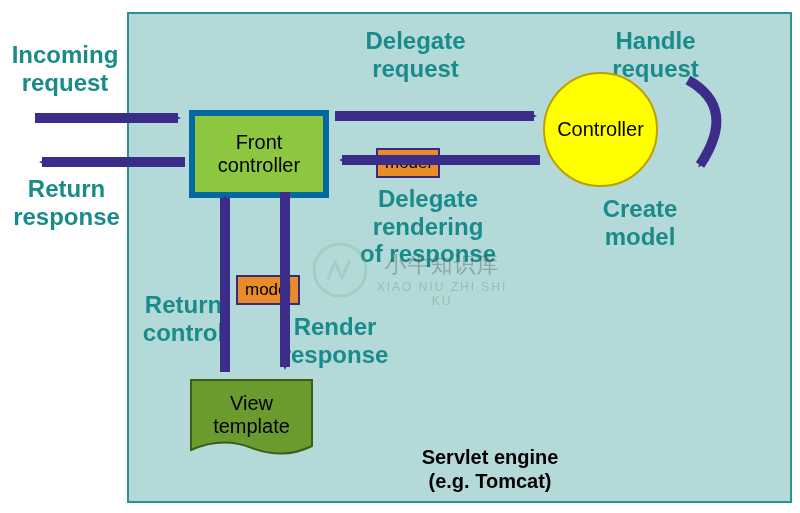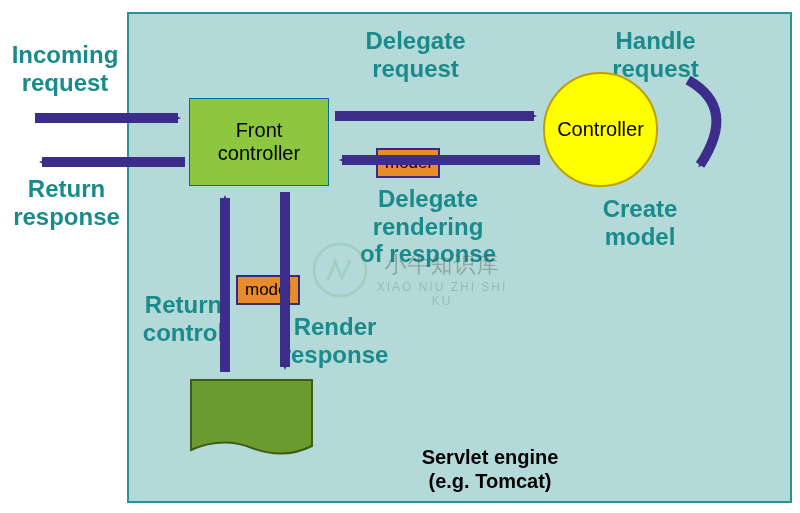--- a/index.html
+++ b/index.html
@@ -32,25 +32,25 @@
     position: absolute;
     color: #000;
     font-size: 20px;
     text-align: center;
     font-weight: bold;
     line-height: 1.2;
   }
   .front-controller {
     position: absolute;
     left: 189px;
-    top: 98px;
+    top: 110px;
     width: 140px;
     height: 88px;
     background: #8dc63f;
-    border: 1px solid #0369a1;
+    border: 6px solid #0369a1;
     display: flex;
     align-items: center;
     justify-content: center;
     text-align: center;
     font-size: 20px;
     color: #000;
   }
   .controller {
     position: absolute;
     left: 543px;
@@ -126,20 +126,21 @@
 </div>
 
 <div class="controller">
   <span>Controller</span>
 </div>
 
 <div class="view-template">
   <svg width="125" height="85" viewBox="0 0 125 85">
     <path d="M2 2 L123 2 L123 68 Q95 82 63 70 Q33 58 2 72 Z" fill="#6b9b2e" stroke="#3d5c18" stroke-width="2"></path>
   </svg>
+  <div class="vt-text">View<br>template</div>
 </div>
 
 <div class="model-tag" style="left:376px; top:148px;">model</div>
 <div class="model-tag" style="left:236px; top:275px;">model</div>
 
 <svg class="arrows">
   <defs>
     <marker id="ah" markerWidth="14" markerHeight="14" refX="9" refY="5" orient="auto" markerUnits="userSpaceOnUse">
       <path d="M0,0 L12,5 L0,10 Z" fill="#3c2d8a"></path>
     </marker>

